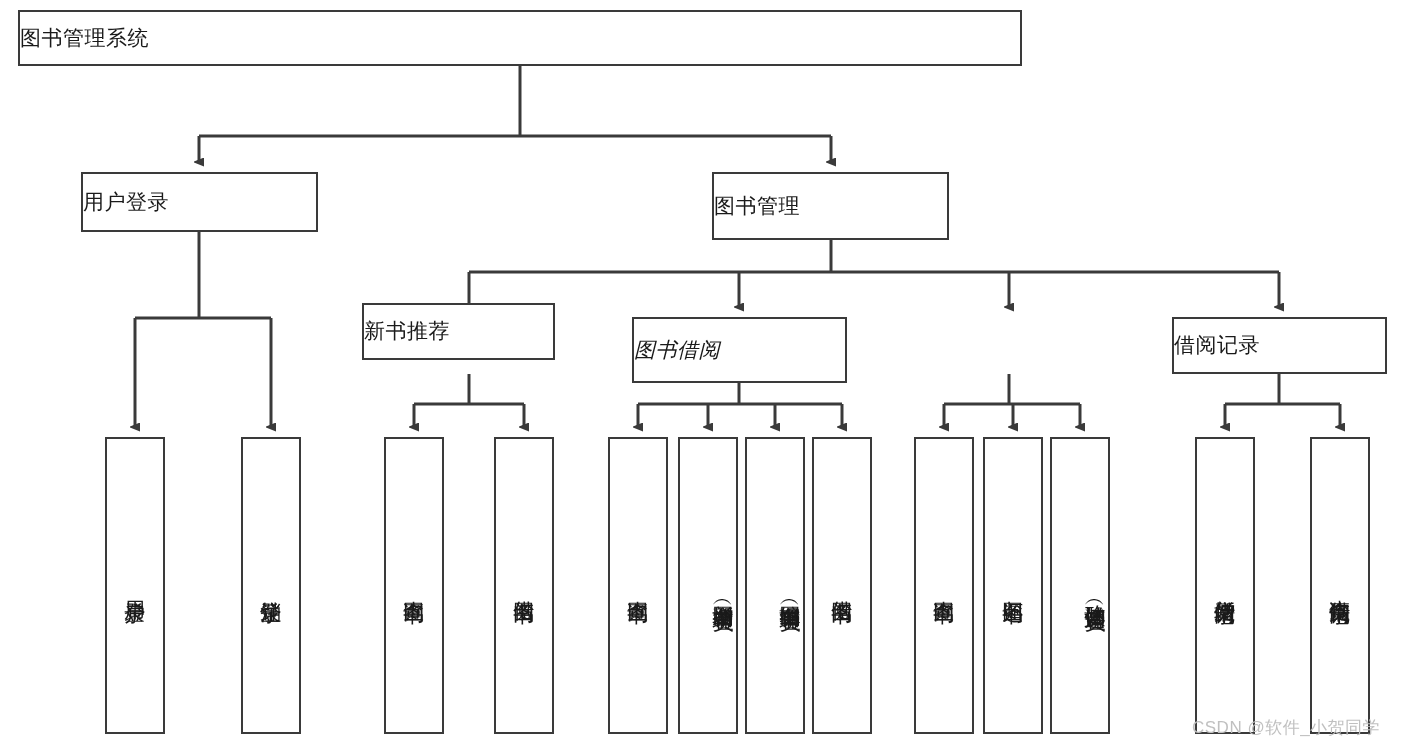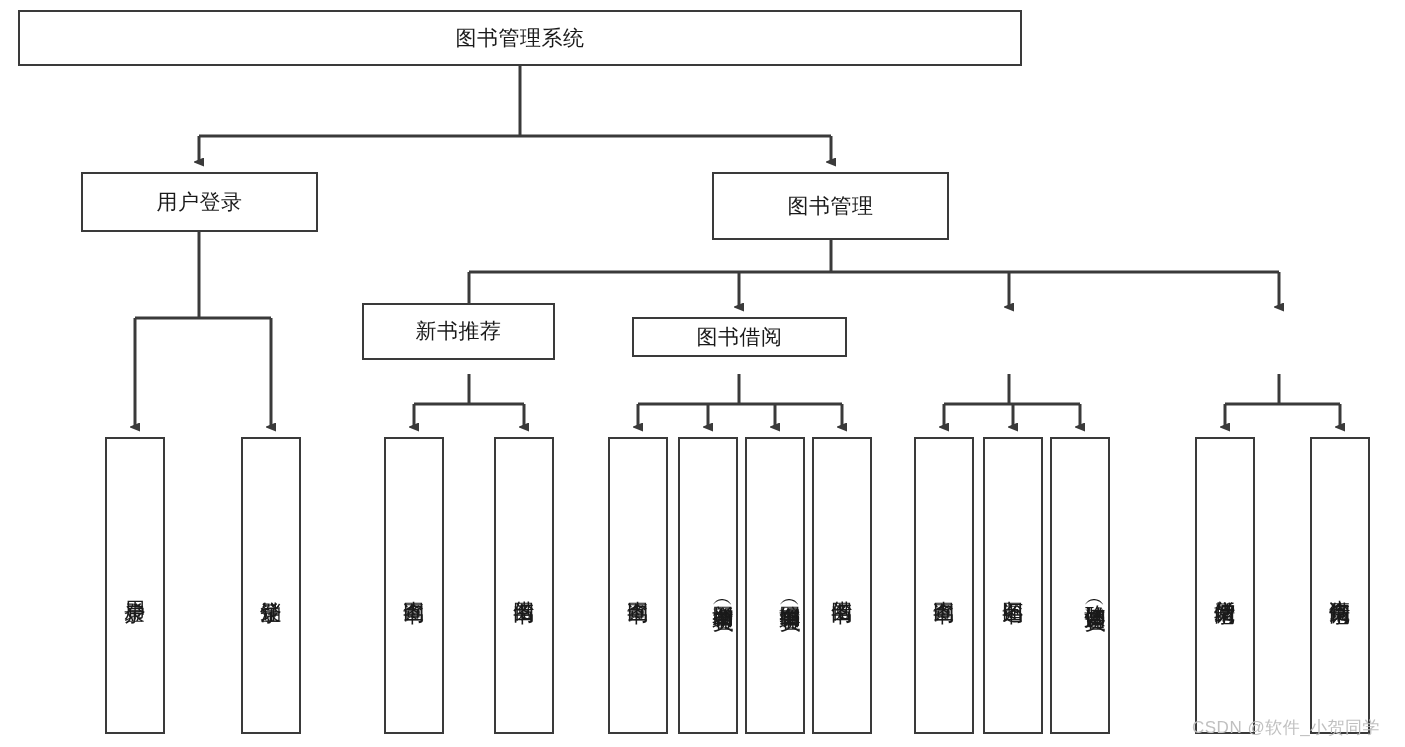--- a/index.html
+++ b/index.html
@@ -24,21 +24,21 @@
     width: 1405px;
     height: 747px;
   }
   .node {
     position: absolute;
     box-sizing: border-box;
     background: #ffffff;
     border: 2px solid #3a3a3a;
     display: flex;
     align-items: center;
-    justify-content: center;
+    justify-content: flex-start;
     color: #1a1a1a;
   }
   .node-h {
     font-size: 21px;
     line-height: 1.25;
     letter-spacing: 0.5px;
     white-space: nowrap;
   }
   .node-v {
     font-size: 21px;
@@ -130,25 +130,28 @@
   </div>
 
   <div class="node node-h" style="left:712px; top:172px; width:237px; height:68px;">
     <span>图书管理</span>
   </div>
 
   <div class="node node-h" style="left:362px; top:303px; width:193px; height:57px;">
     <span>新书推荐</span>
   </div>
 
-  <div class="node node-h" style="left:632px; top:317px; width:215px; height:40px;">
+  <div class="node node-h" style="left:632px; top:317px; width:215px; height:66px;font-style:italic;">
     <span>图书借阅</span>
   </div>
 
 
+  <div class="node node-h" style="left:1172px; top:317px; width:215px; height:57px;">
+    <span>借阅记录</span>
+  </div>
 
   <div class="node node-v v-center" style="left:105px; top:437px; width:60px; height:297px;">
     <span>用户登录</span>
   </div>
 
   <div class="node node-v v-center" style="left:241px; top:437px; width:60px; height:297px;">
     <span>注销登录</span>
   </div>
 
   <div class="node node-v v-center" style="left:384px; top:437px; width:60px; height:297px;">

